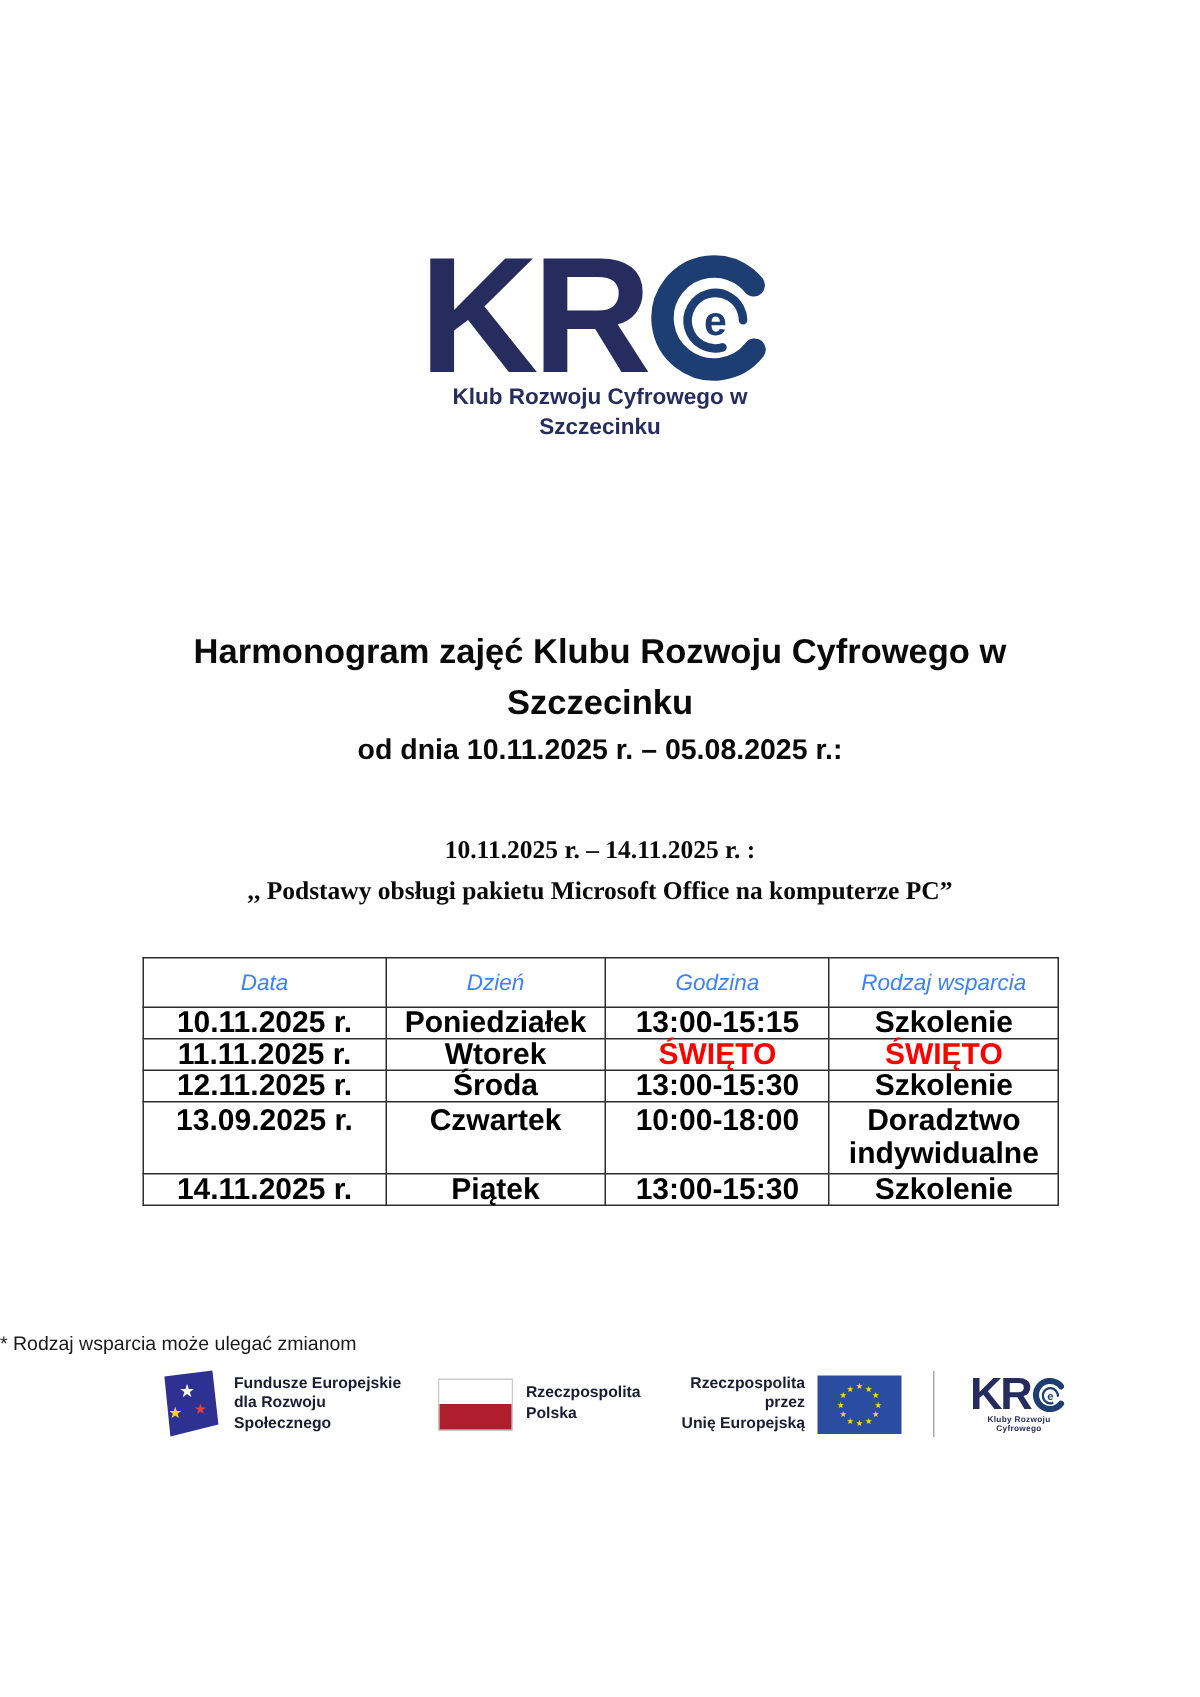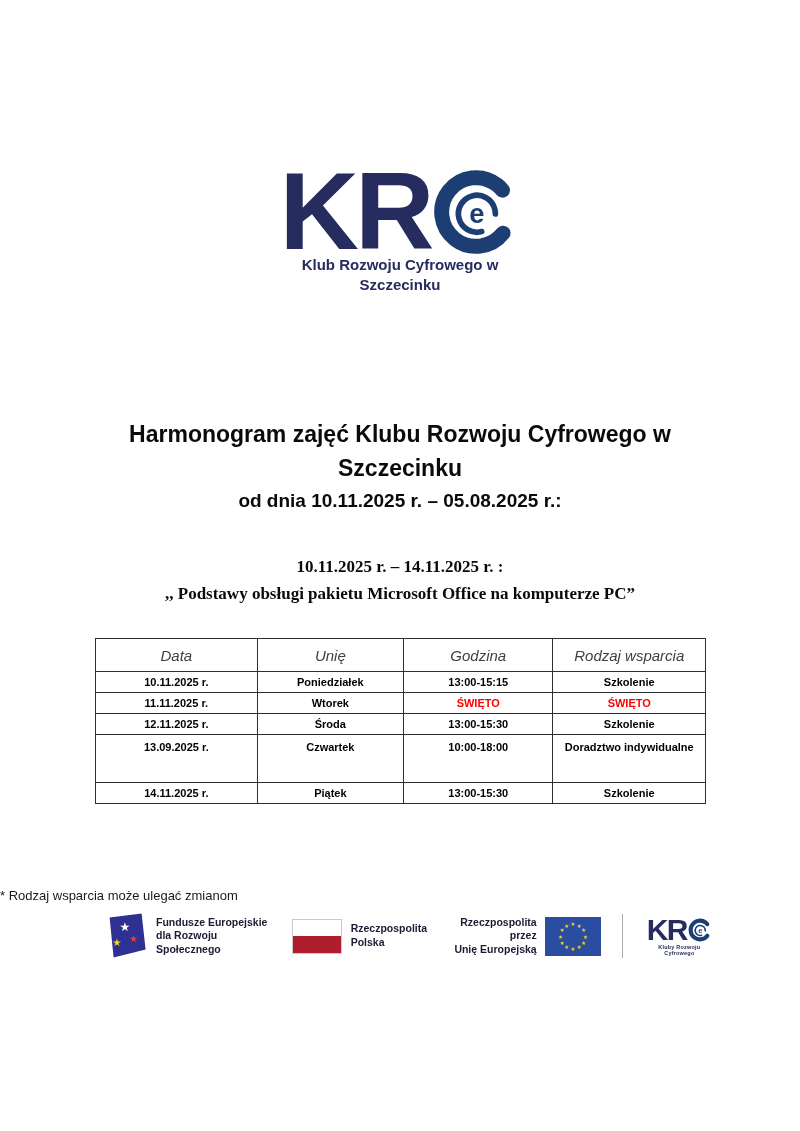--- a/index.html
+++ b/index.html
@@ -28,23 +28,23 @@
 
   .section-block { position:absolute; top:553px; left:0; width:100%; text-align:center;font-family:Liberation Serif, serif; }
   .section-line { font-size:17px; font-weight:bold; line-height:27px; color:#0a0a0a; }
 
   
   .table-wrap { position:absolute; top:638px; left:95px; width:611px; }
   table { width:100%; border-collapse:collapse; table-layout:fixed; }
   col.c1{width:26.5%} col.c2{width:24%} col.c3{width:24.5%} col.c4{width:25%}
   th, td { border:1px solid #2e2e2e; text-align:center; padding:0 3px; }
   th {
-    height:33px; font-style:italic; font-weight:400; font-size:15px; color:#404040;
-  }
-  td { height:21px; font-weight:bold; font-size:11px; line-height:20px; color:#000; }
+    height:33px; font-style:italic; font-weight:400; font-size:15px; color:#3b82f6;
+  }
+  td { height:21px; font-weight:bold; font-size:20px; line-height:20px; color:#000; }
   tr.row-tall td { height:48px; vertical-align:top; padding-top:1px; line-height:22px; }
   td.cell-holiday { color:#FF0000; }
 
   
   .footnote { position:absolute; top:888px; left:0; width:100%; 
     font-size:13px; color:#1a1a1a; }
 
   
   .footer { position:absolute; top:906px; left:100px; width:612px; height:60px;
     display:flex; align-items:center; }
@@ -100,21 +100,21 @@
   <table>
     <colgroup>
         <col class="c1">
         <col class="c2">
         <col class="c3">
         <col class="c4">
       </colgroup>
     <thead>
       <tr>
         <th>Data</th>
-        <th>Unię</th>
+        <th>Dzień</th>
         <th>Godzina</th>
         <th>Rodzaj wsparcia</th>
       </tr>
     </thead>
     <tbody>
       <tr>
         <td>10.11.2025 r.</td>
         <td>Poniedziałek</td>
         <td>13:00-15:15</td>
         <td>Szkolenie</td>

